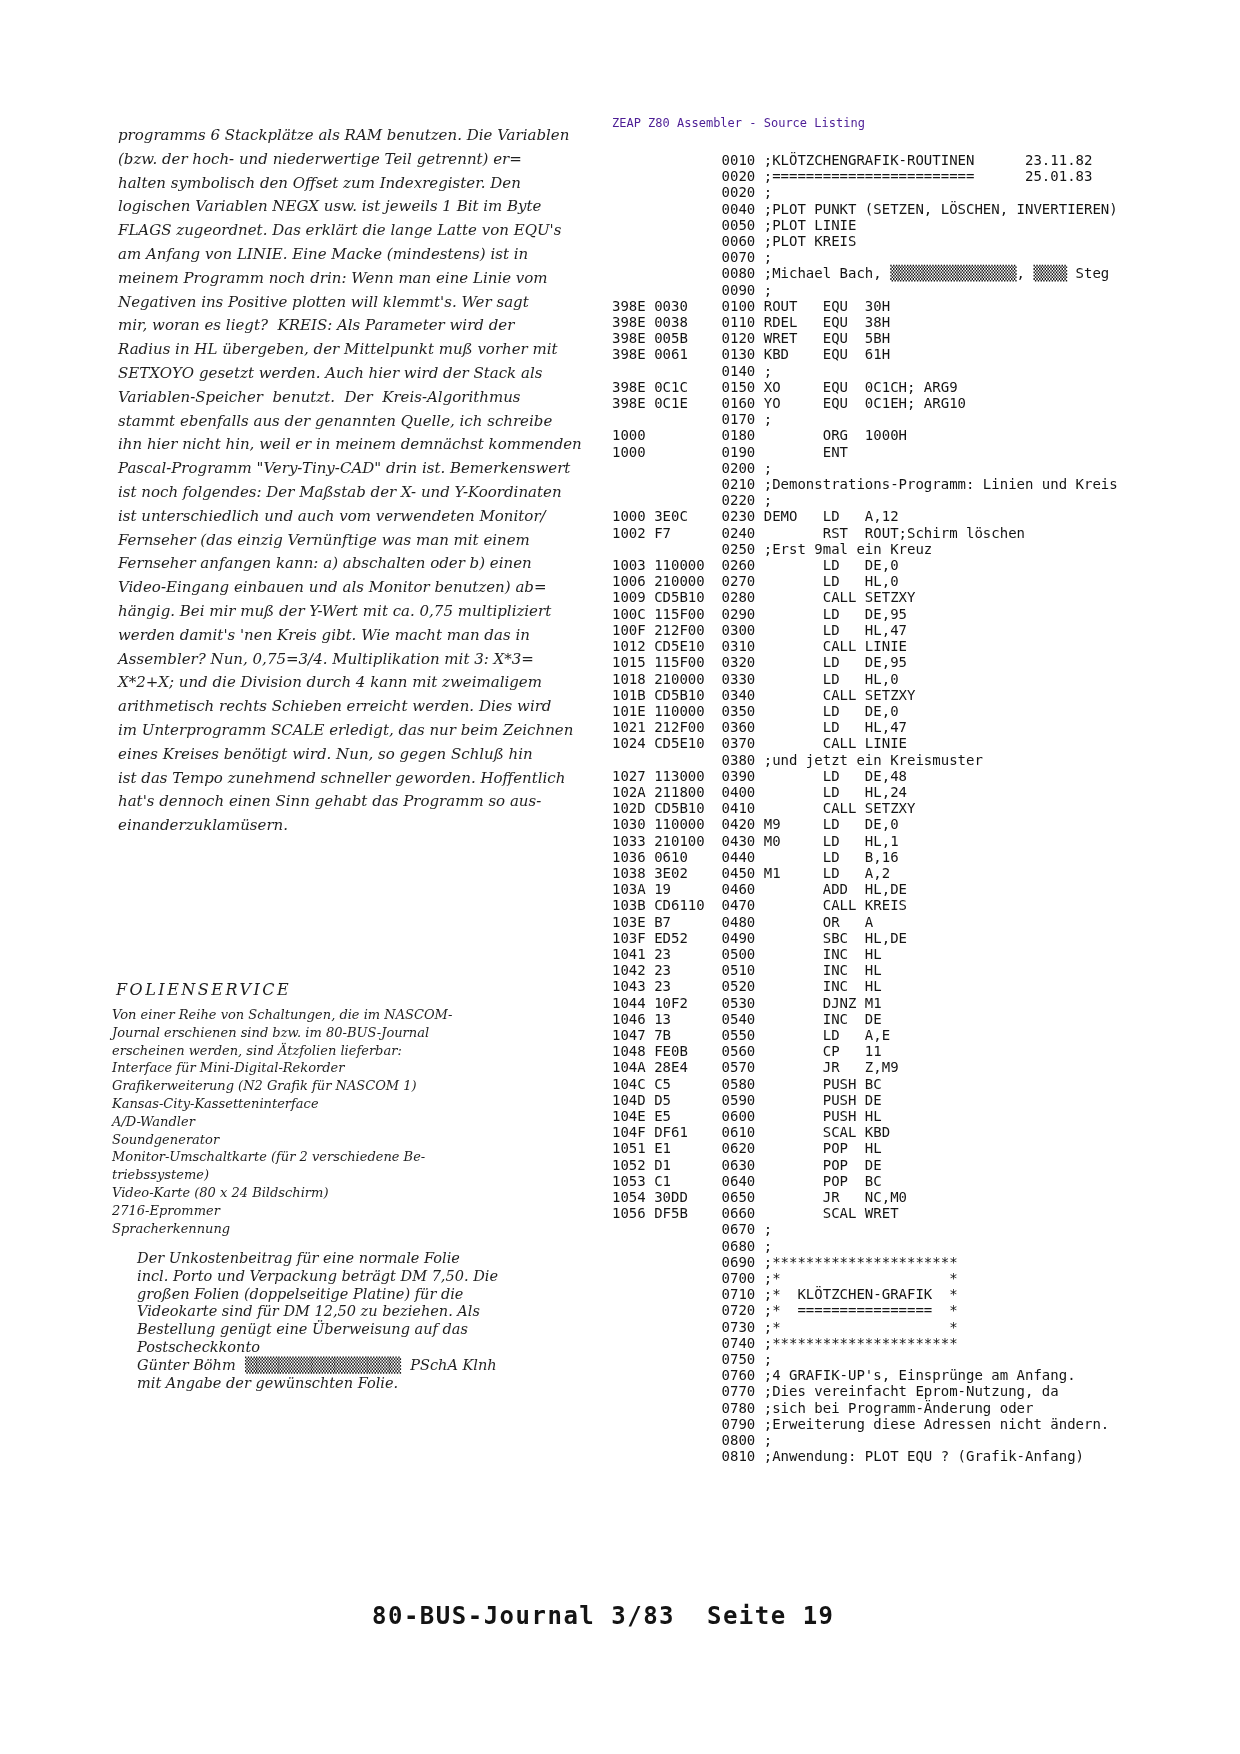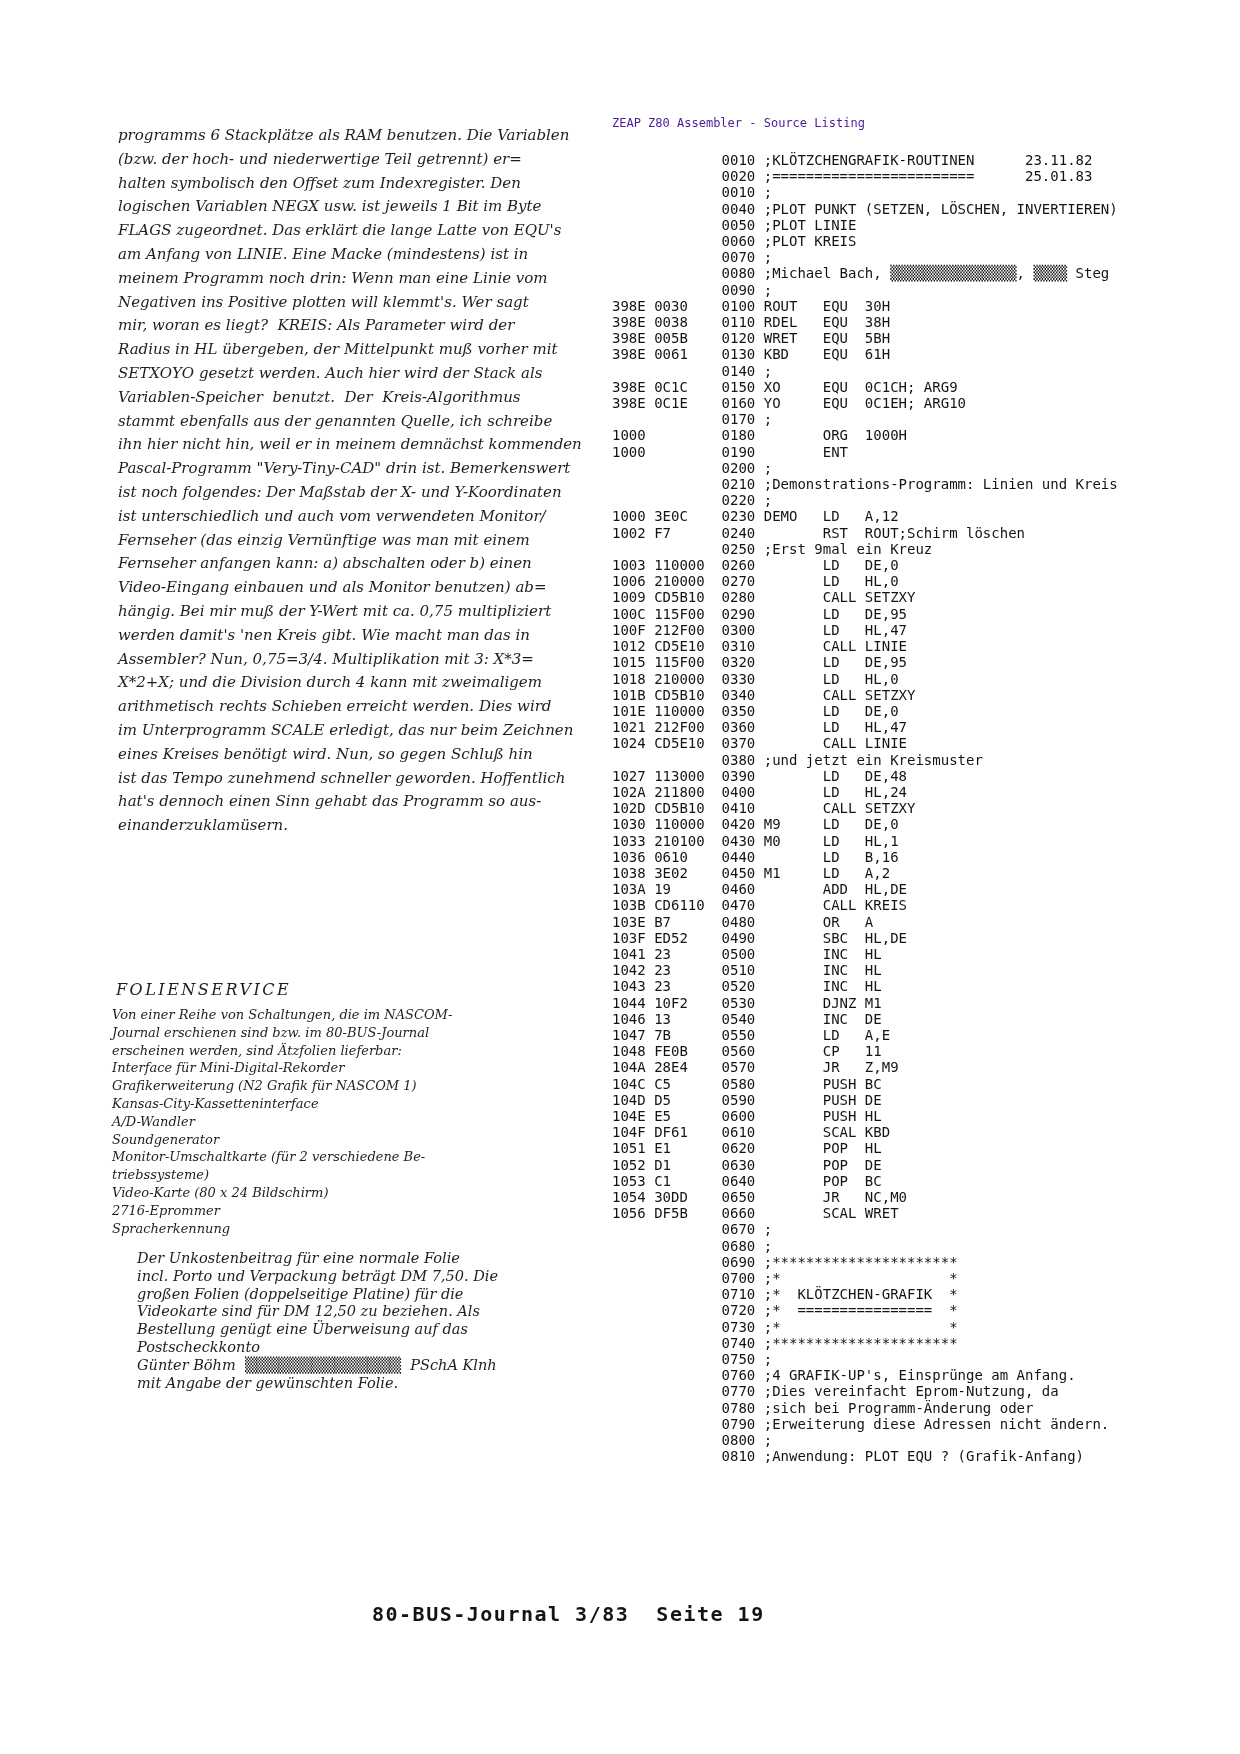--- a/index.html
+++ b/index.html
@@ -31,21 +31,21 @@
   }
   .listing {
     position:absolute; left:612px; top:152px;
     font-family:"DejaVu Sans Mono", monospace;
     font-size:14px; color:#141414;
   }
   .listing .line { white-space:pre; line-height:16.2px; }
   .footer {
     position:absolute; left:372px; top:1602px;
     font-family:"DejaVu Sans Mono", monospace;
-    font-size:20px; font-weight:bold; letter-spacing:1.5px;
+    font-size:24px; font-weight:bold; letter-spacing:1.5px;
     color:#141414; white-space:pre;
   }
 </style>
 </head>
 <body>
 
 <div class="page">
 
   <div class="hand hand-main">
       <div class="line">programms 6 Stackplätze als RAM benutzen. Die Variablen</div>
@@ -107,21 +107,21 @@
       <div class="line">Postscheckkonto</div>
       <div class="line">Günter Böhm  ▒▒▒▒▒▒▒▒▒▒▒▒▒▒  PSchA Klnh</div>
       <div class="line">mit Angabe der gewünschten Folie.</div>
     </div>
 
   <div class="listing-title">ZEAP Z80 Assembler - Source Listing</div>
 
   <div class="listing">
       <div class="line">             0010 ;KLÖTZCHENGRAFIK-ROUTINEN      23.11.82</div>
       <div class="line">             0020 ;========================      25.01.83</div>
-      <div class="line">             0010 ;</div>
+      <div class="line">             0020 ;</div>
       <div class="line">             0040 ;PLOT PUNKT (SETZEN, LÖSCHEN, INVERTIEREN)</div>
       <div class="line">             0050 ;PLOT LINIE</div>
       <div class="line">             0060 ;PLOT KREIS</div>
       <div class="line">             0070 ;</div>
       <div class="line">             0080 ;Michael Bach, ▒▒▒▒▒▒▒▒▒▒▒▒▒▒▒, ▒▒▒▒ Steg</div>
       <div class="line">             0090 ;</div>
       <div class="line">398E 0030    0100 ROUT   EQU  30H</div>
       <div class="line">398E 0038    0110 RDEL   EQU  38H</div>
       <div class="line">398E 005B    0120 WRET   EQU  5BH</div>
       <div class="line">398E 0061    0130 KBD    EQU  61H</div>

